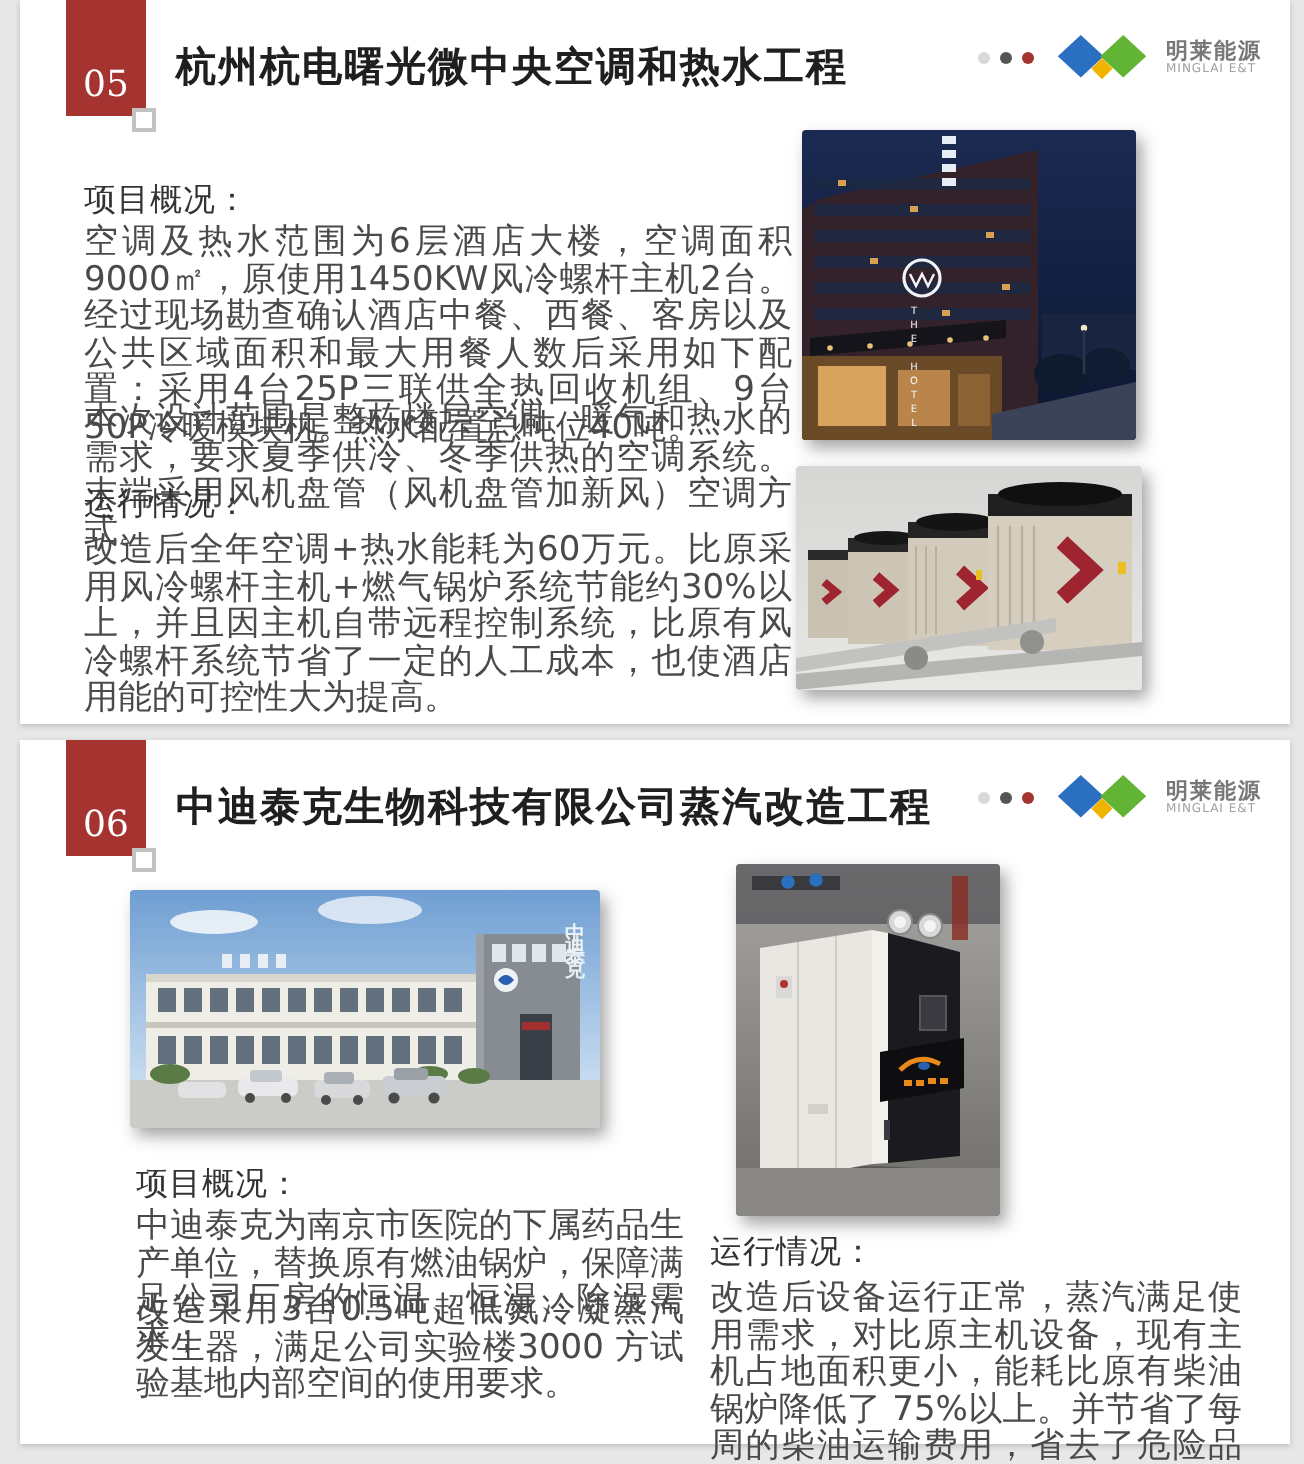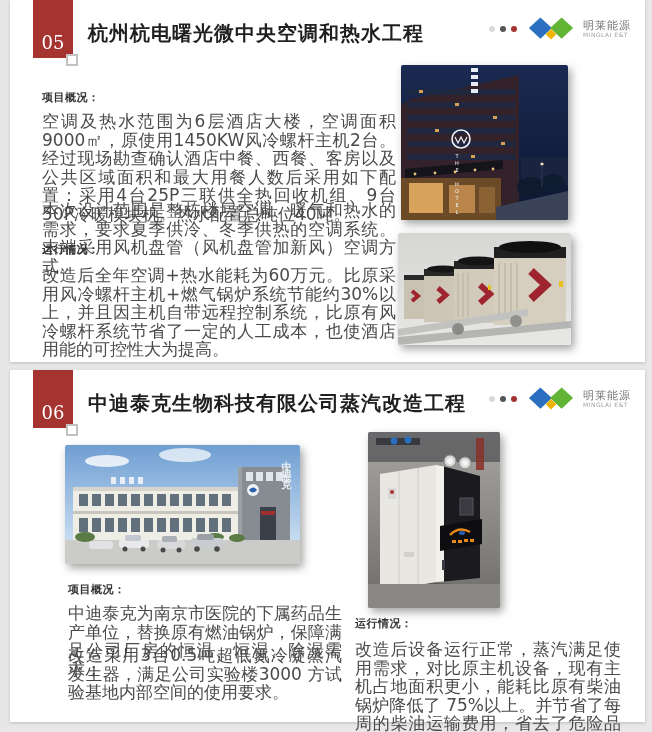--- a/index.html
+++ b/index.html
@@ -35,25 +35,25 @@
     white-space:nowrap;
   }
   .brand {
     position:absolute; right:14px; top:14px;
     display:flex; align-items:center; gap:9px;
   }
   .dots { display:flex; gap:5px; align-items:center; margin-right:2px; }
   .dot { width:6px; height:6px; border-radius:50%; }
   .dot1 { background:#d9d9d9; } .dot2 { background:#555555; } .dot3 { background:#a53431; }
   .brand-text { line-height:1.05; }
-  .brand-name { font-size:11px; font-weight:normal; color:#787878; letter-spacing:1px; }
+  .brand-name { font-size:11px; font-weight:bold; color:#787878; letter-spacing:1px; }
   .brand-sub  { font-size:6px; color:#a0a0a0; letter-spacing:.5px; }
 
   
-  .h-label { position:absolute; font-size:11px; font-weight:bold; color:#333; letter-spacing:.5px; }
+  .h-label { position:absolute; font-size:16px; font-weight:normal; color:#333; letter-spacing:.5px; }
   .para { position:absolute; font-size:17px; line-height:18.5px; color:#4a4a4a; text-align:justify; }
 
   .c1-ov-h  { left:32px; top:90px; }
   .c1-p1    { left:32px; top:112px; width:354px; }
   .c1-p2    { left:32px; top:201px; width:354px; }
   .c1-op-h  { left:32px; top:242px; }
   .c1-op1   { left:32px; top:266px; width:354px; }
 
   .c2-ov-h  { left:58px; top:212px; }
   .c2-p1    { left:58px; top:234px; width:274px; }

